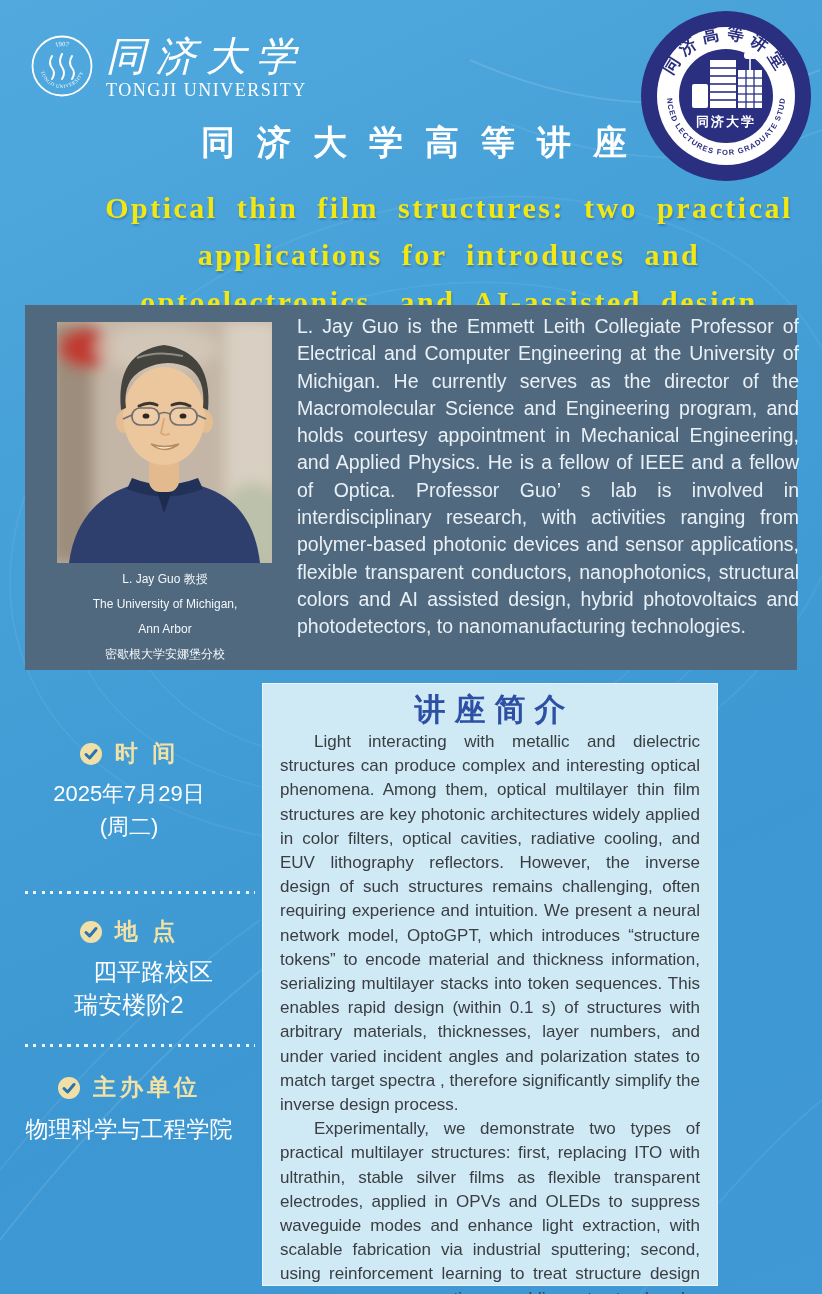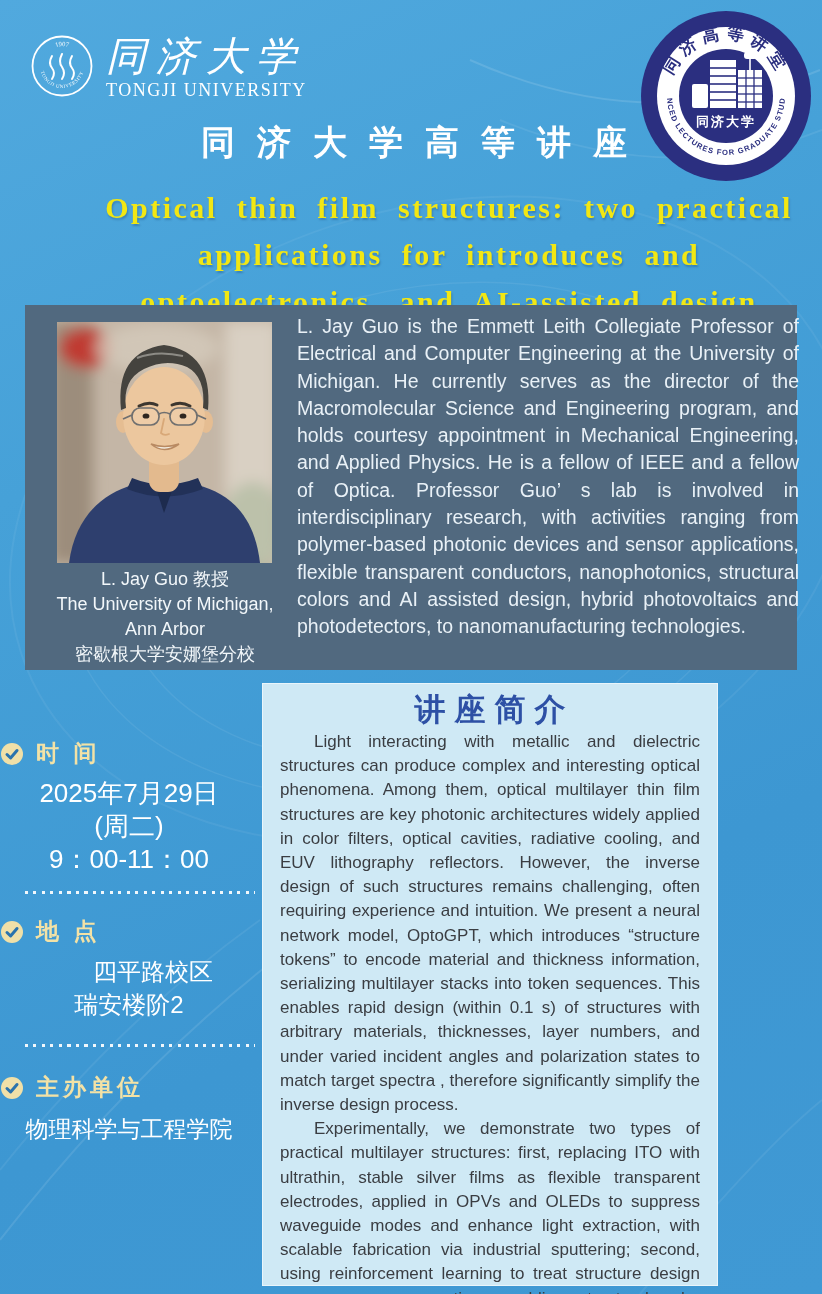--- a/index.html
+++ b/index.html
@@ -22,31 +22,31 @@
   .talk-title{
     position:absolute;left:0;top:184px;width:100%;text-align:center;
     font-family:"Liberation Serif",serif;font-weight:bold;
     color:#f2e713;font-size:30px;line-height:47px;letter-spacing:2.5px;word-spacing:9px;
     text-shadow:1px 2px 2px rgba(10,30,80,.25);
     padding-left:38px;
   }
   
   .speaker-panel{position:absolute;left:25px;top:305px;width:772px;height:365px;background:#51697f;}
   .speaker-photo{position:absolute;left:32px;top:17px;width:215px;height:241px;}
-  .speaker-caption{position:absolute;left:0px;top:262px;width:280px;text-align:center;color:#f2f7fa;font-size:18px;line-height:25px;}
+  .speaker-caption{position:absolute;left:0px;top:262px;width:280px;text-align:center;color:#f2f7fa;font-size:12px;line-height:25px;}
   .speaker-bio{
     position:absolute;left:272px;top:8px;width:502px;
     color:#e9f1f7;font-size:19.5px;line-height:27.3px;text-align:justify;
   }
   
   .info-col{position:absolute;left:0;top:0;width:258px;text-align:center;color:#ffffff;}
   .info-block{position:absolute;width:258px;}
-  .info-label-row{display:flex;align-items:center;gap:12px;margin-bottom:8px;}
+  .info-label-row{display:flex;align-items:center;justify-content:center;gap:12px;margin-bottom:8px;}
   .info-label{color:#f3e2a6;font-size:23px;font-weight:600;letter-spacing:4px;}
-  .info-line{font-size:26px;line-height:33px;}
+  .info-line{font-size:22px;line-height:33px;}
   .dotted{
     position:absolute;left:25px;width:230px;height:3px;
     background:repeating-linear-gradient(to right,rgba(255,255,255,.92) 0 3px,transparent 3px 8.5px);
   }
   
   .abstract-panel{
     position:absolute;left:262px;top:683px;width:456px;height:603px;box-sizing:border-box;
     background:#cfe9f5;border:1px solid rgba(255,255,255,.55);padding:6px 17px 8px 17px;
   }
   .abstract-title{text-align:center;color:#2d50a5;font-size:31px;font-weight:600;letter-spacing:9px;padding-left:9px;line-height:40px;}
@@ -196,21 +196,20 @@
     <div class="info-block" style="top:738px;">
       <div class="info-label-row">
         <svg width="24" height="24" viewBox="0 0 24 24">
           <circle cx="12" cy="12" r="11" fill="#f0e0a8"></circle>
           <path d="M7,12.5 L10.6,16 L17,8.5" fill="none" stroke="#2a73ad" stroke-width="3" stroke-linecap="round" stroke-linejoin="round"></path>
         </svg>
         <span class="info-label">时 间</span>
       </div>
       <div class="info-line">2025年7月29日</div>
       <div class="info-line">(周二)</div>
-      <div class="info-line">9：00-11：00</div>
     </div>
 
     <div class="dotted" style="top:891px;"></div>
 
     <div class="info-block" style="top:916px;">
       <div class="info-label-row">
         <svg width="24" height="24" viewBox="0 0 24 24">
           <circle cx="12" cy="12" r="11" fill="#f0e0a8"></circle>
           <path d="M7,12.5 L10.6,16 L17,8.5" fill="none" stroke="#2a73ad" stroke-width="3" stroke-linecap="round" stroke-linejoin="round"></path>
         </svg>

